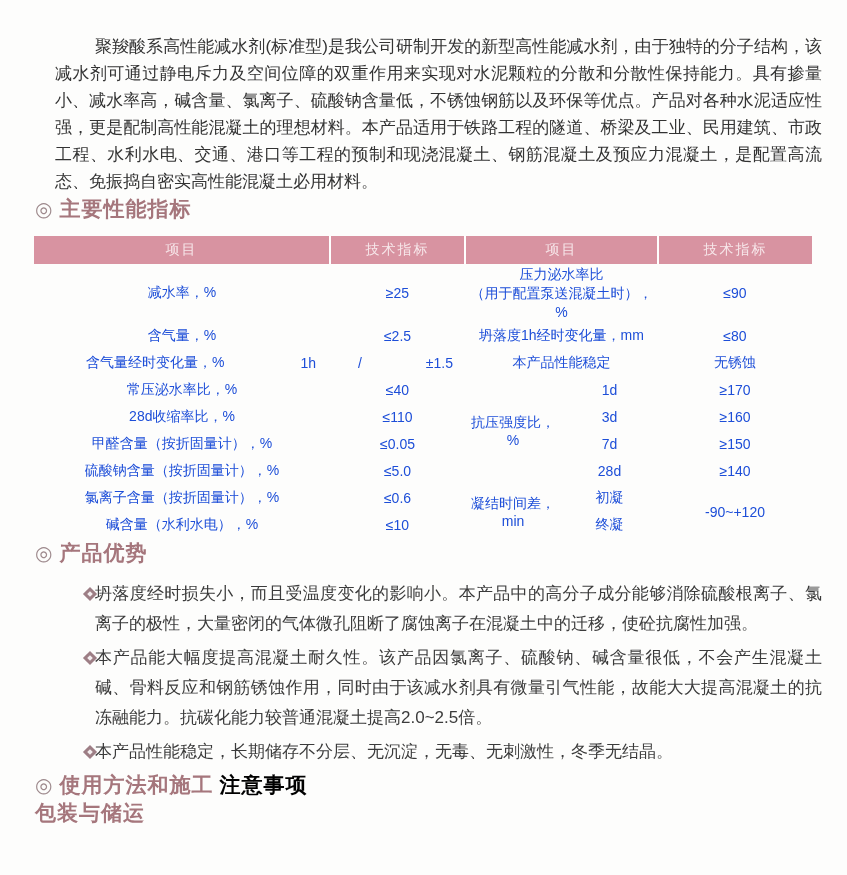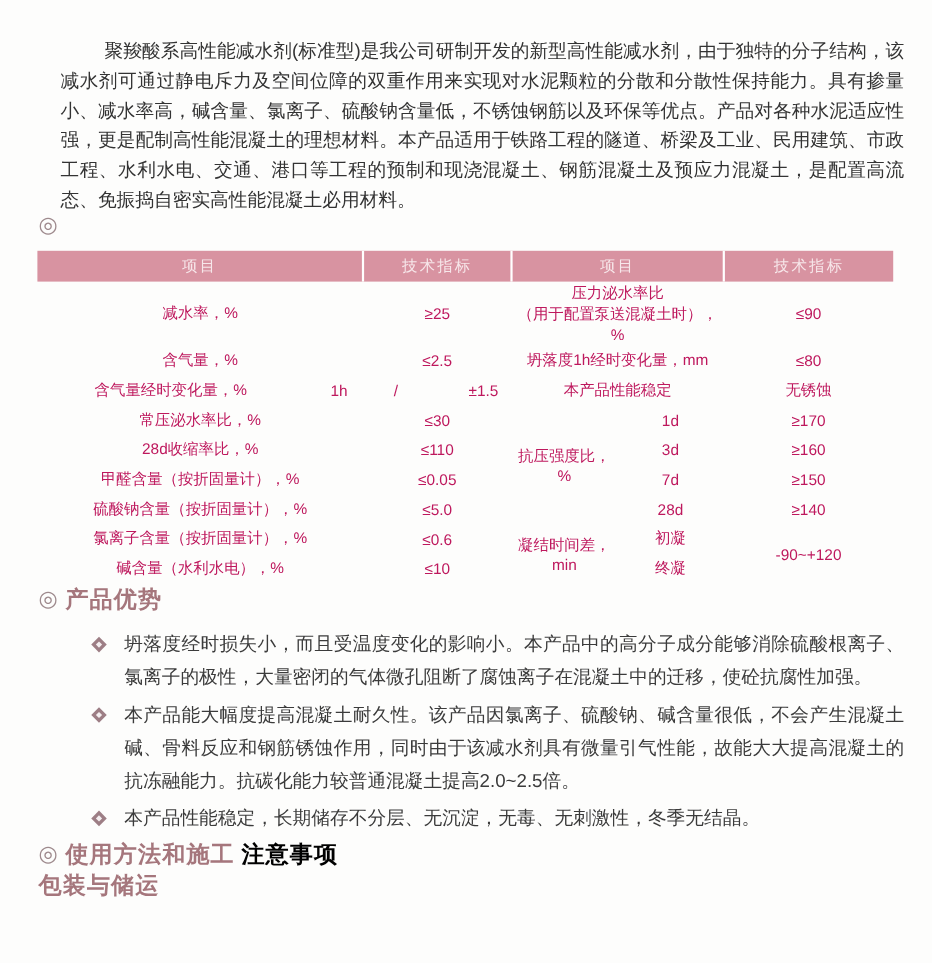--- a/index.html
+++ b/index.html
@@ -50,38 +50,37 @@
     font-weight:normal;
     height:26px;
     border-left:2px solid #fff;
     letter-spacing:2px;
   }
   table.perf thead th:first-child{border-left:none;}
   table.perf td{
     text-align:center;
     height:25px;
     padding:1px 2px;
-    color:#be185d;
+    color:#1d4ed8;
     vertical-align:middle;
   }
   table.perf tr.tall td{height:44px;}
   table.perf td .sub{display:block;line-height:1.35;}
   td.parts-cell .pwrap{display:flex;justify-content:space-between;align-items:center;gap:30px;}
   td.parts-cell.p1 .pwrap{padding:0 12px 0 50px;}
   td.parts-cell.p2 .pwrap{padding:0 10px 0 26px;}
 
   
   ul.bullets{
     list-style:none;
     margin:12px 25px 0 85px;
     padding:0;
   }
   ul.bullets li{
     display:flex;
-    gap:18px;
     margin-bottom:4px;
     font-size:17px;
     line-height:30px;
   }
   ul.bullets li p{margin:0;flex:1;text-align:justify;}
   .diamond{
     flex:0 0 auto;
     width:10px;height:10px;
     margin-top:10px;
     background:#9d7e85;
@@ -97,20 +96,21 @@
 </style>
 </head>
 <body>
 
 <div class="page">
 
   <p class="intro">聚羧酸系高性能减水剂(标准型)是我公司研制开发的新型高性能减水剂，由于独特的分子结构，该减水剂可通过静电斥力及空间位障的双重作用来实现对水泥颗粒的分散和分散性保持能力。具有掺量小、减水率高，碱含量、氯离子、硫酸钠含量低，不锈蚀钢筋以及环保等优点。产品对各种水泥适应性强，更是配制高性能混凝土的理想材料。本产品适用于铁路工程的隧道、桥梁及工业、民用建筑、市政工程、水利水电、交通、港口等工程的预制和现浇混凝土、钢筋混凝土及预应力混凝土，是配置高流态、免振捣自密实高性能混凝土必用材料。</p>
 
   <h2 class="sec-title mt1">
     <span class="ring">◎</span>
+    <span>主要性能指标</span>
   </h2>
 
   <table class="perf" id="perf-table">
     <colgroup id="perf-colgroup">
         <col style="width: 296px;">
         <col style="width: 135px;">
         <col style="width: 96px;">
         <col style="width: 97px;">
         <col style="width: 154px;">
       </colgroup>
@@ -149,21 +149,21 @@
             <span class="pwrap">
               <span>/</span>
               <span>±1.5</span>
             </span>
           </td>
           <td colspan="2">本产品性能稳定</td>
           <td>无锈蚀</td>
         </tr>
         <tr>
           <td>常压泌水率比，%</td>
-          <td>≤30</td>
+          <td>≤40</td>
           <td rowspan="4">抗压强度比，%</td>
           <td>1d</td>
           <td>≥170</td>
         </tr>
         <tr>
           <td>28d收缩率比，%</td>
           <td>≤110</td>
           <td>3d</td>
           <td>≥160</td>
         </tr>

